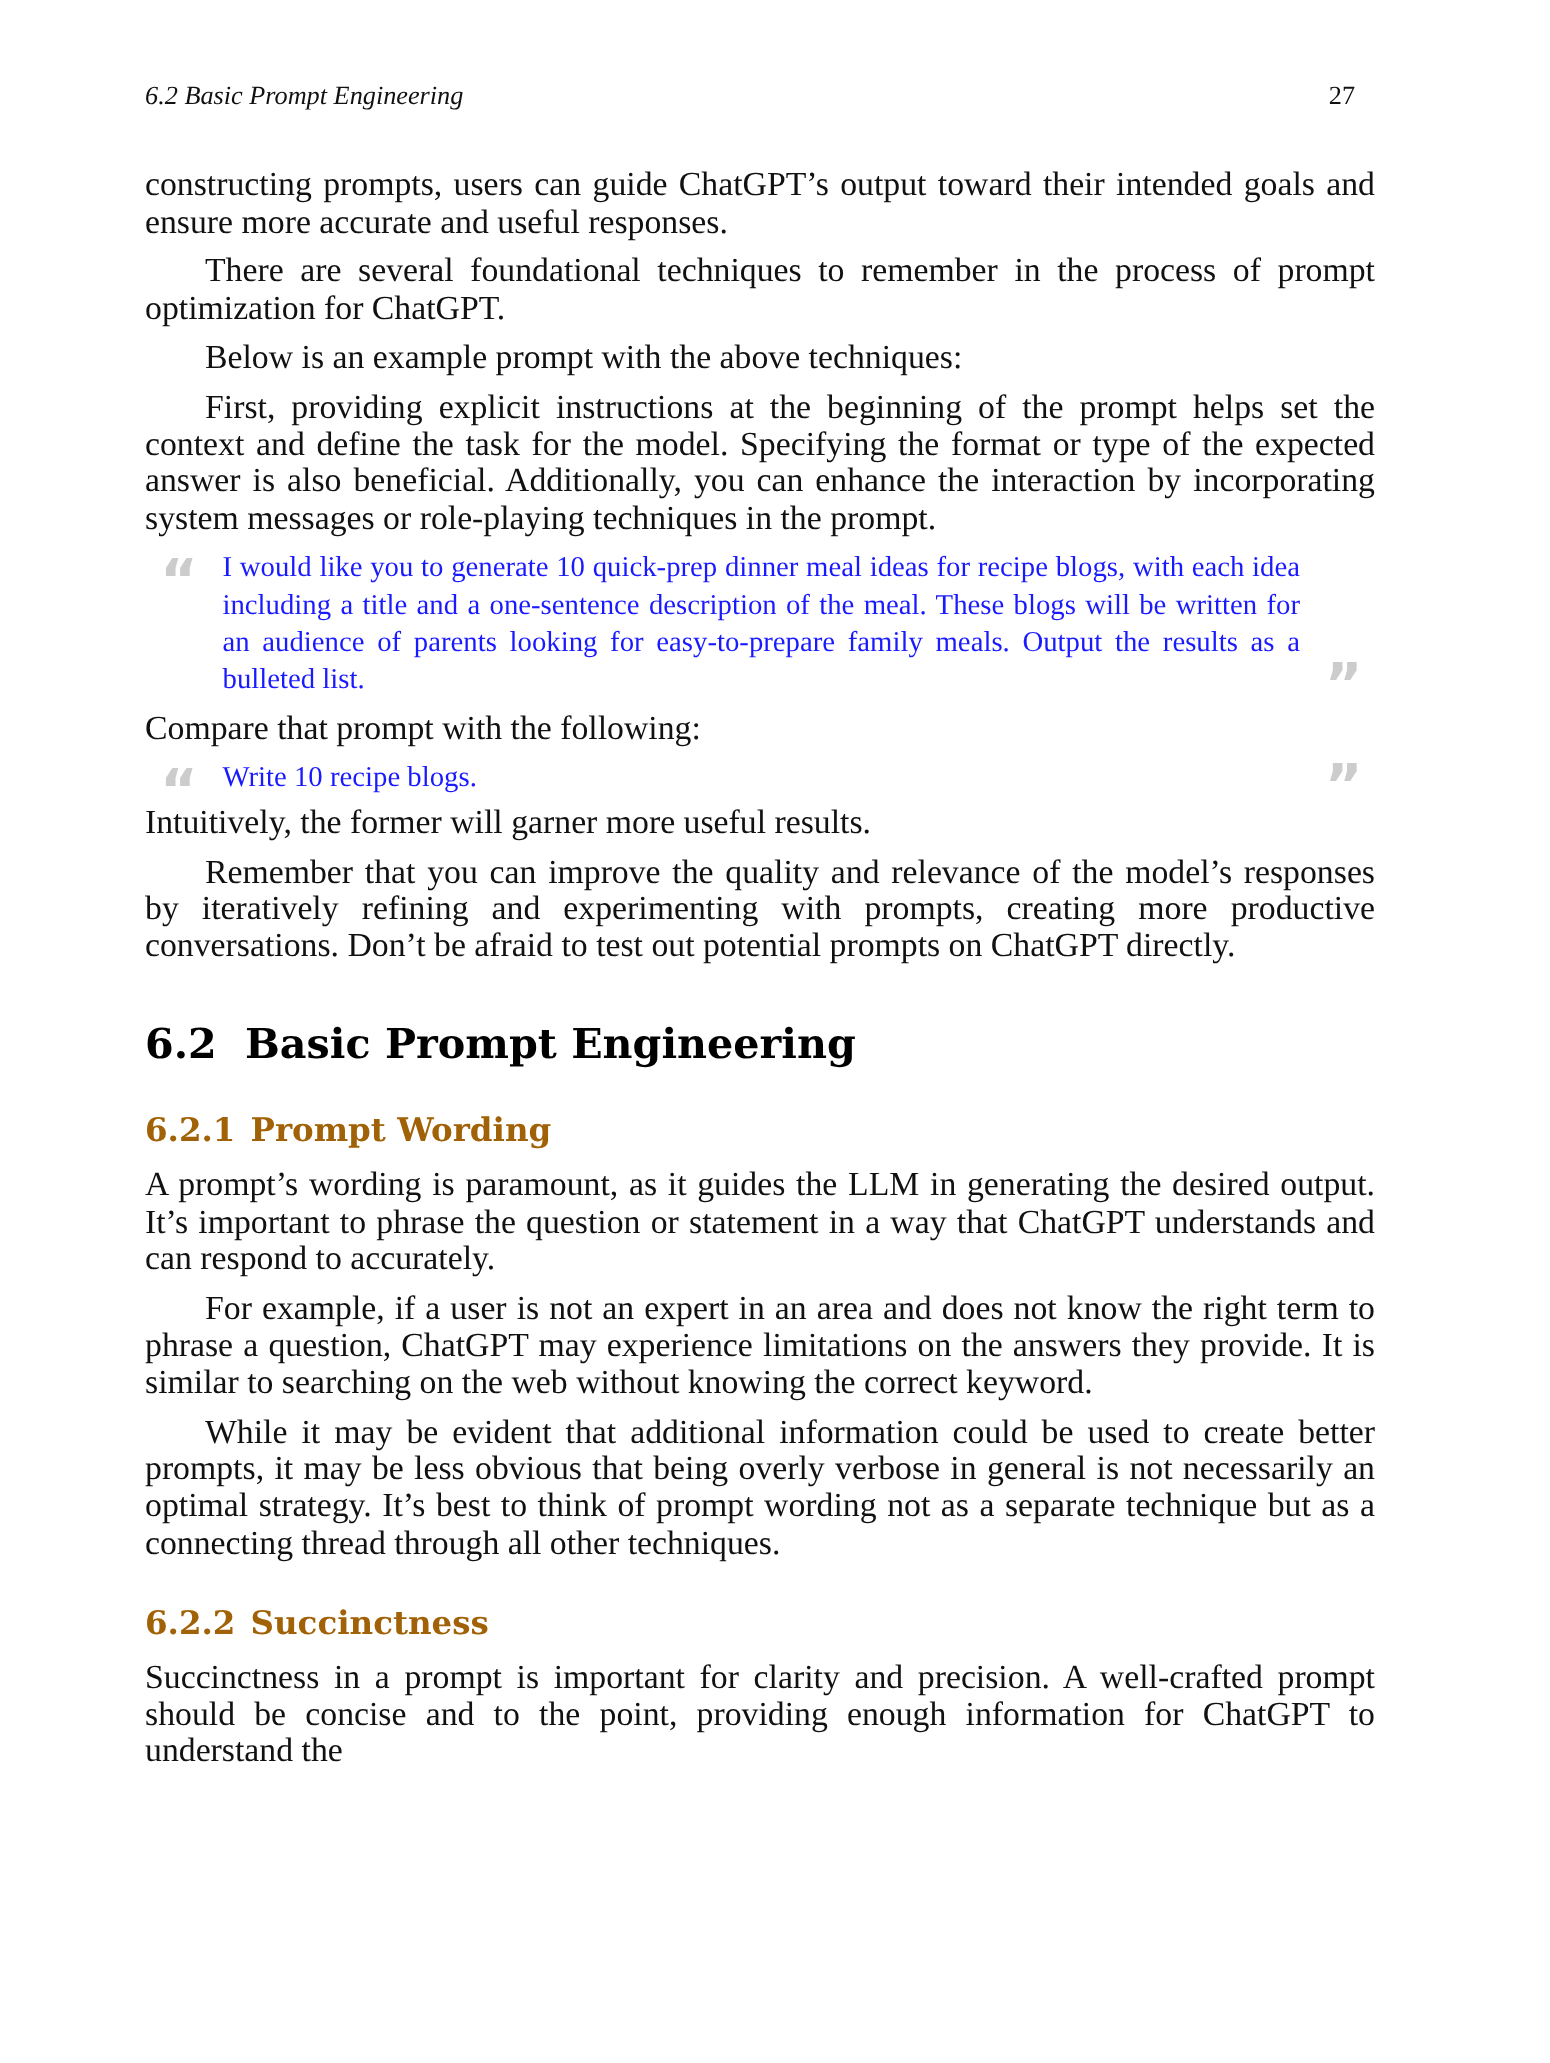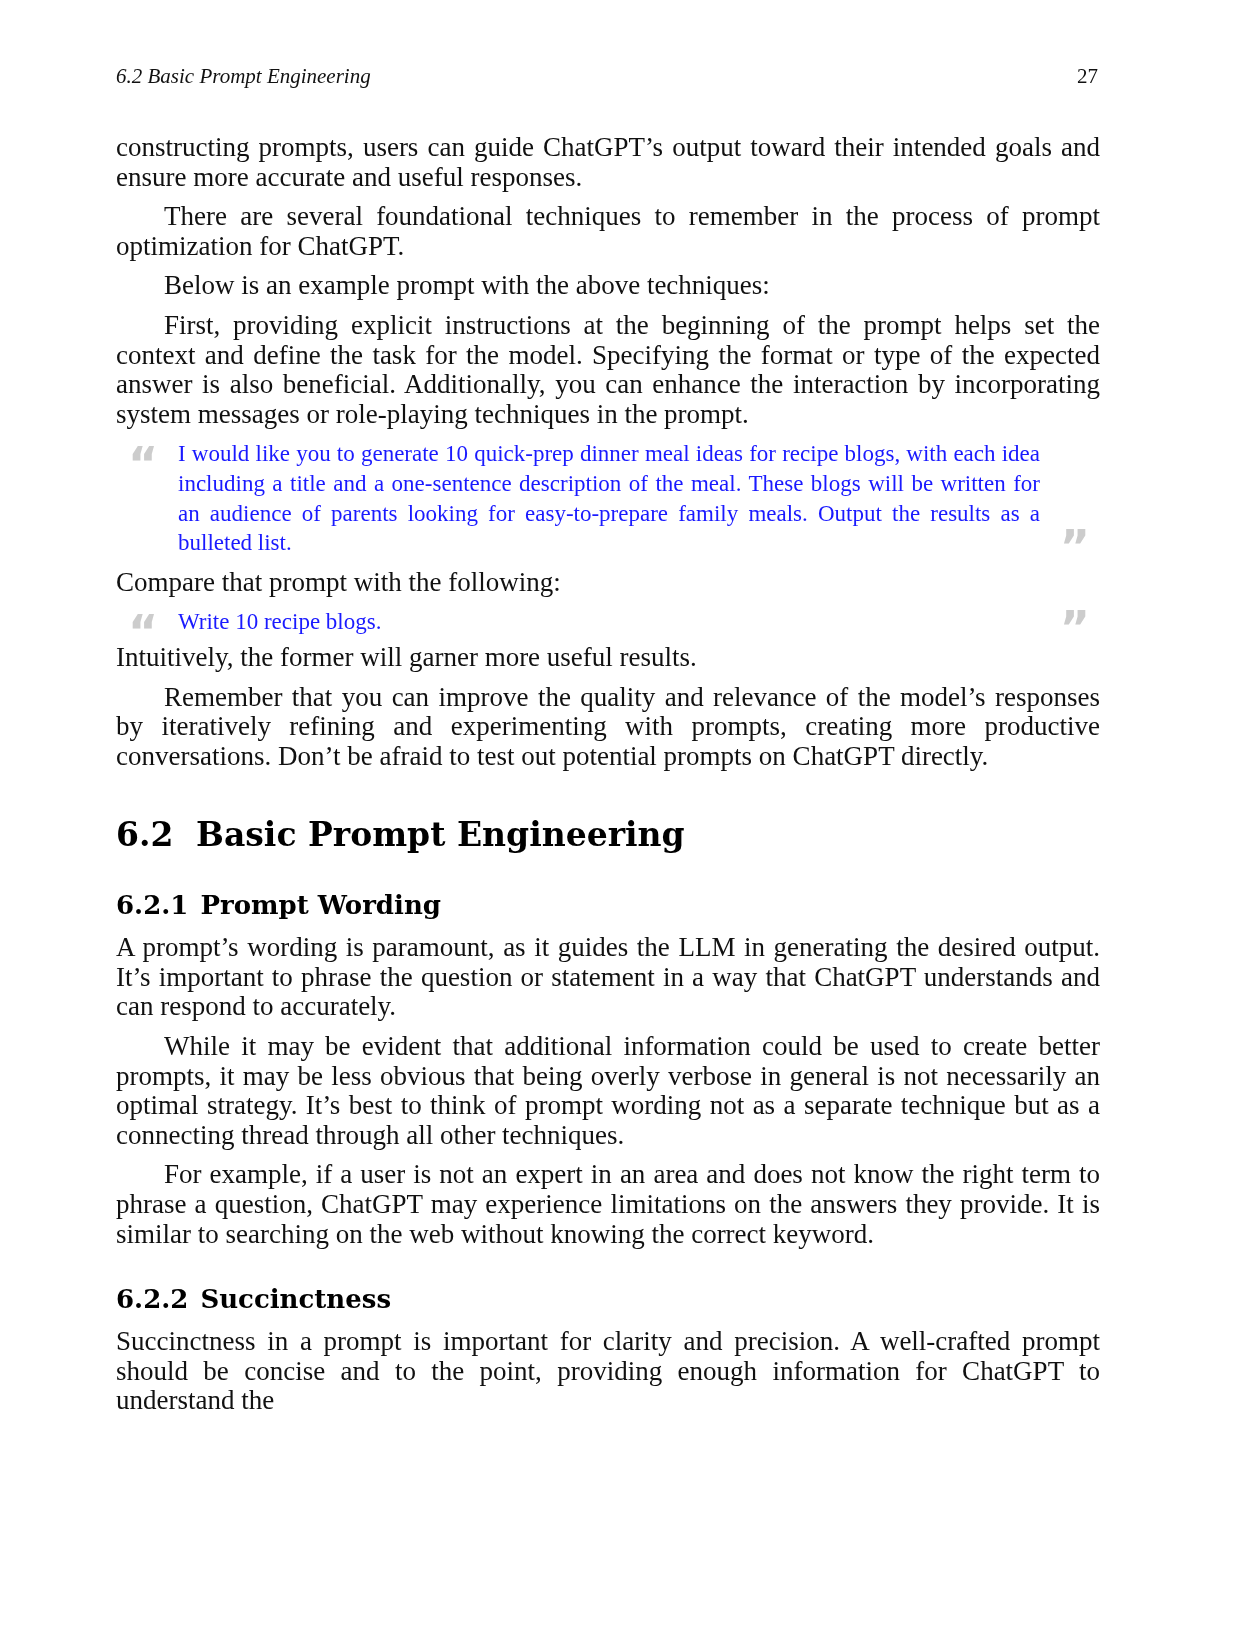--- a/index.html
+++ b/index.html
@@ -8,21 +8,21 @@
       font-family: "Liberation Serif", "DejaVu Serif", serif;
       color: #111111;
     }
     .page {
       position: absolute; left: 116px; top: 0; width: 984px;
     }
     .running-header {
       position: absolute; top: 62px; left: 0; width: 984px;
       font-size: 21px; font-style: italic; line-height: 28px;
     }
-    .running-header .pagenum { position: absolute; right: 2px; top: 0; font-style: normal; }
+    .running-header .pagenum { position: absolute; right: 16px; top: 0; font-style: normal; }
     .content { position: absolute; top: 133px; left: 0; width: 984px; }
     p {
       margin: 0 0 10px 0; font-size: 27px; line-height: 29.6px;
       text-align: justify; text-align-last: left;
     }
     p.indent { text-indent: 48px; }
     .quote {
       position: relative; margin: 0 0 10px 0; padding-left: 62px; padding-right: 60px;
       color: #1a1aff; font-size: 23px; line-height: 29.6px;
     }
@@ -35,21 +35,21 @@
     .quote .q-close { right: 10px; bottom: -12px; }
     .quote.short { margin-bottom: 6px; }
     .quote.short .q-close { bottom: -14px; }
     h2 {
       margin: 44px 0 20px 0; font-family: "DejaVu Serif", serif; font-weight: bold;
       font-size: 33px; line-height: 40px; color: #000000;
     }
     h2 .num { display: inline-block; width: 80px; }
     h3 {
       margin: 34px 0 12px 0; font-family: "DejaVu Serif", serif; font-weight: bold;
-      font-size: 26px; line-height: 32px; color: #000000;
+      font-size: 26px; line-height: 32px; color: #a16207;
     }
     h3 .num { margin-right: 12px; }
   </style>
 </head>
 <body>
 
 <div class="page">
 
   <div class="running-header">
     <span>6.2 Basic Prompt Engineering</span>
@@ -80,21 +80,21 @@
     <p class="indent">Remember that you can improve the quality and relevance of the model’s responses by iteratively refining and experimenting with prompts, creating more productive conversations. Don’t be afraid to test out potential prompts on ChatGPT directly.</p>
 
     <h2>
       <span class="num">6.2</span><span>Basic Prompt Engineering</span>
     </h2>
 
     <h3>
       <span class="num">6.2.1</span><span>Prompt Wording</span>
     </h3>
     <p>A prompt’s wording is paramount, as it guides the LLM in generating the desired output. It’s important to phrase the question or statement in a way that ChatGPT understands and can respond to accurately.</p>
+    <p class="indent">For example, if a user is not an expert in an area and does not know the right term to phrase a question, ChatGPT may experience limitations on the answers they provide. It is similar to searching on the web without knowing the correct keyword.</p>
     <p class="indent">While it may be evident that additional information could be used to create better prompts, it may be less obvious that being overly verbose in general is not necessarily an optimal strategy. It’s best to think of prompt wording not as a separate technique but as a connecting thread through all other techniques.</p>
-    <p class="indent">For example, if a user is not an expert in an area and does not know the right term to phrase a question, ChatGPT may experience limitations on the answers they provide. It is similar to searching on the web without knowing the correct keyword.</p>
 
     <h3>
       <span class="num">6.2.2</span><span>Succinctness</span>
     </h3>
     <p>Succinctness in a prompt is important for clarity and precision. A well-crafted prompt should be concise and to the point, providing enough information for ChatGPT to understand the</p>
   </div>
 </div>
 
 </body></html>

